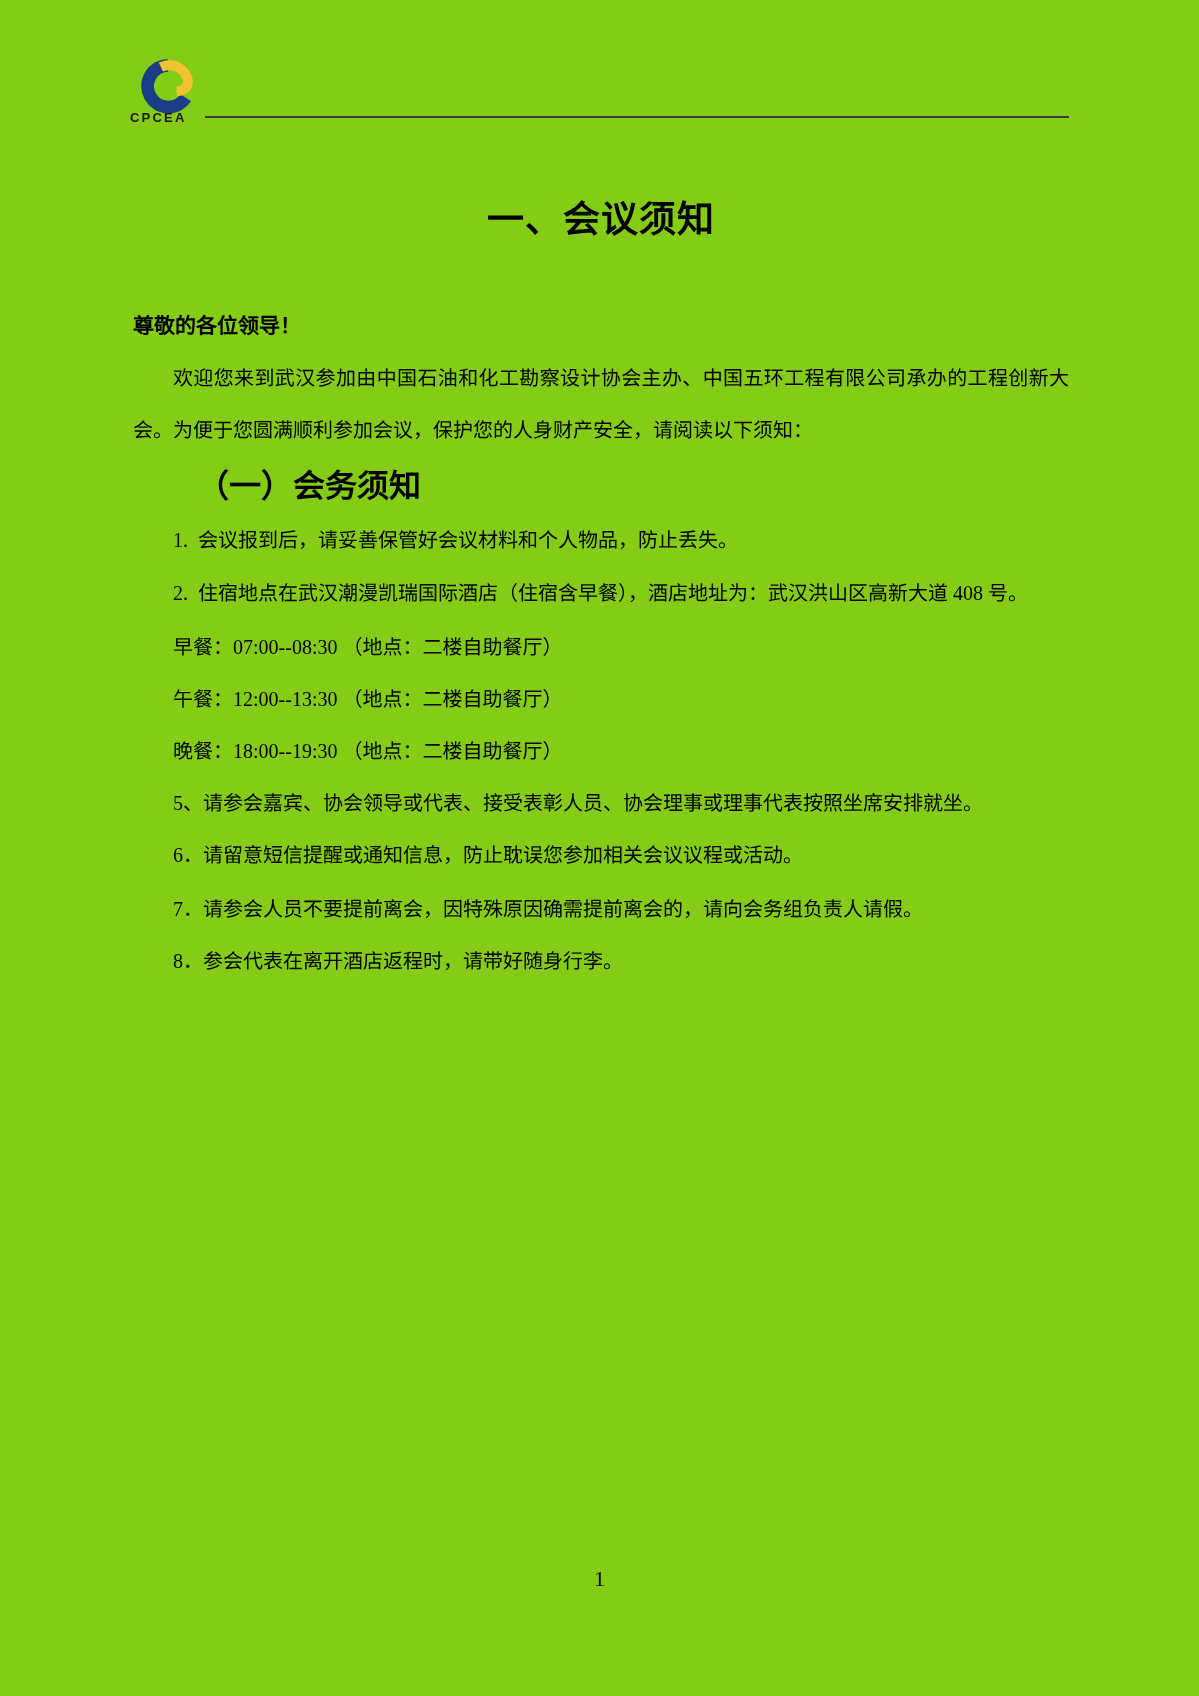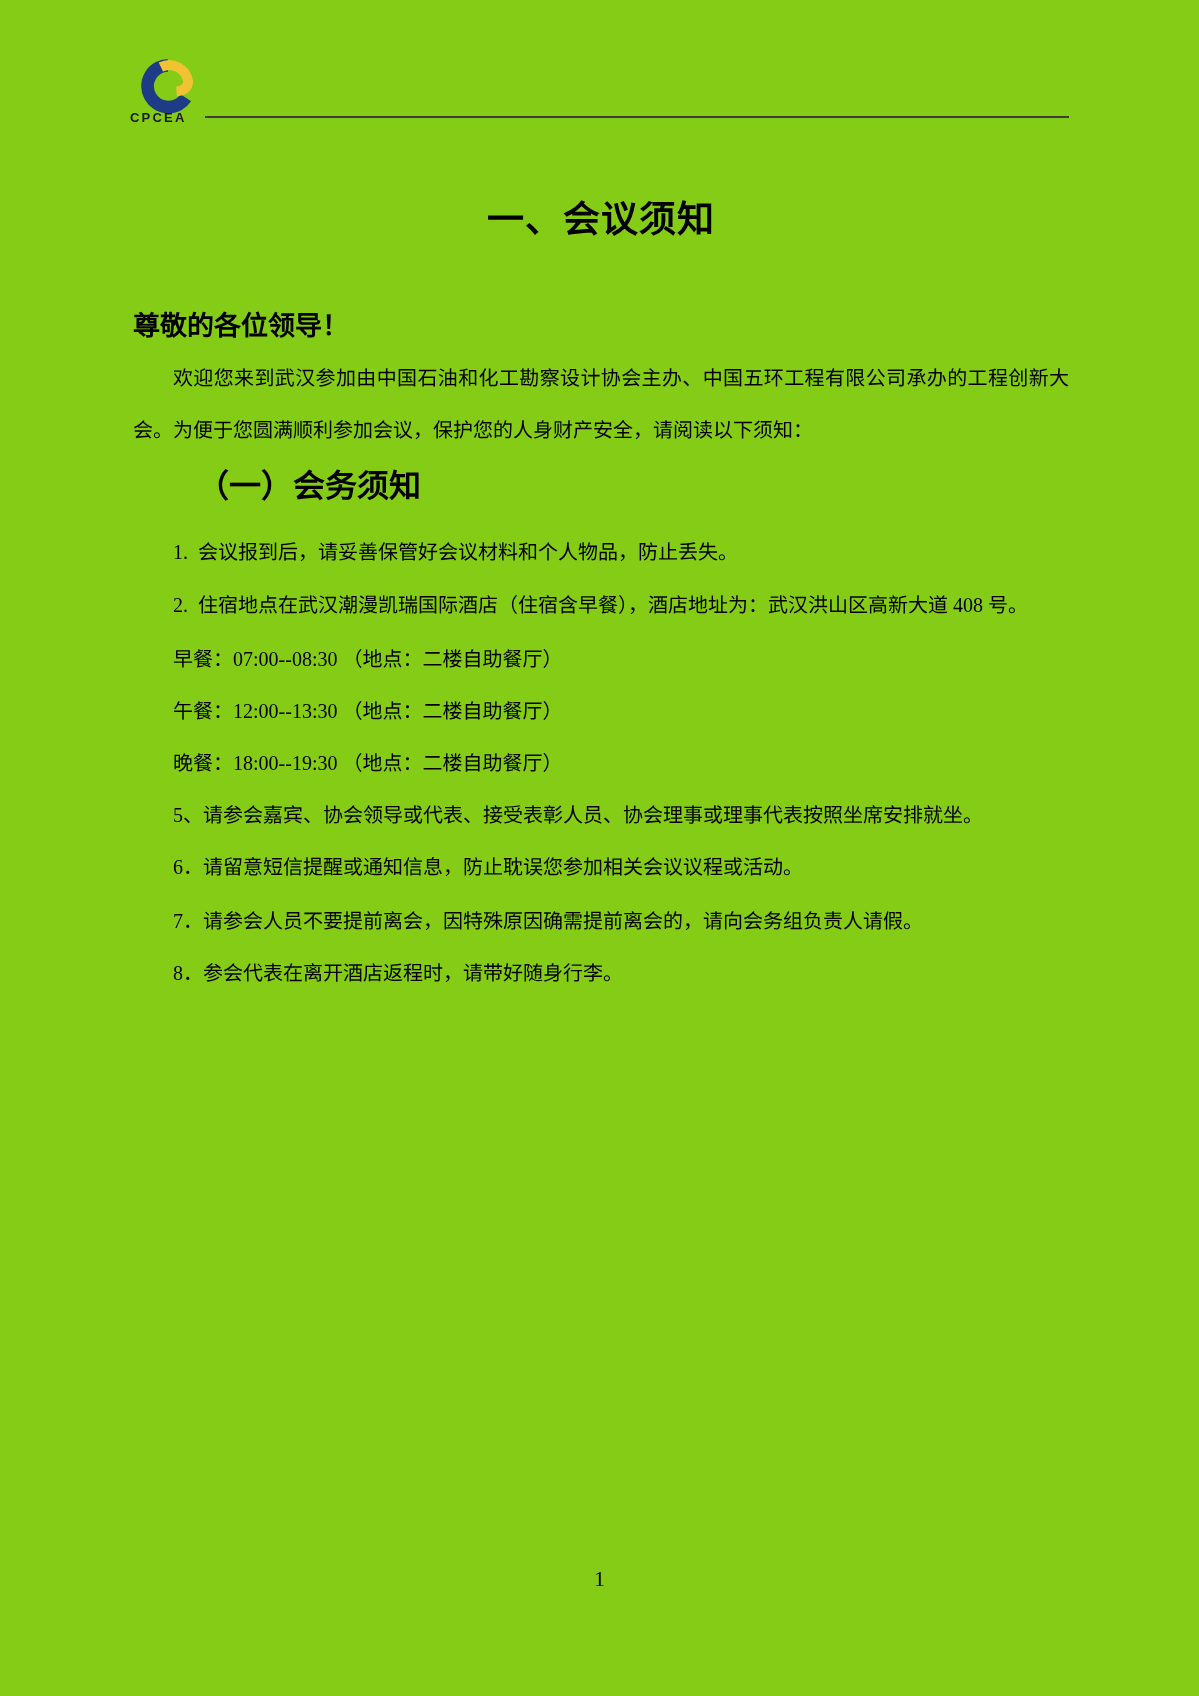--- a/index.html
+++ b/index.html
@@ -32,35 +32,35 @@
   
   .content{position:absolute;left:133px;top:196px;width:936px;}
   .doc-title{
     margin:0 0 56px 0;
     font-size:37px;font-weight:bold;line-height:48px;
     text-align:center;letter-spacing:1px;
   }
   .salutation{
     margin:0;
     font-family:"Liberation Sans","DejaVu Sans",sans-serif;
-    font-weight:bold;font-size:27px;line-height:52px;
+    font-weight:bold;font-size:21px;line-height:52px;
   }
   .para{
     margin:0;
     font-size:20px;line-height:52px;
     text-align:justify;text-justify:inter-ideograph;
     text-indent:2em;
   }
   .subheading{
     margin:4px 0 0 0;
     font-family:"Liberation Sans","DejaVu Sans",sans-serif;
     font-weight:bold;font-size:32px;line-height:52px;
     text-indent:2em;
   }
-  .mt10{margin-top:14px}
+  .mt10{margin-top:2px}
   .mt2{margin-top:2px}
   .mt1{margin-top:1px}
   
   .page-number{
     position:absolute;left:0;top:1566px;width:100%;
     text-align:center;font-size:22px;
   }
 </style>
 </head>
 <body>

